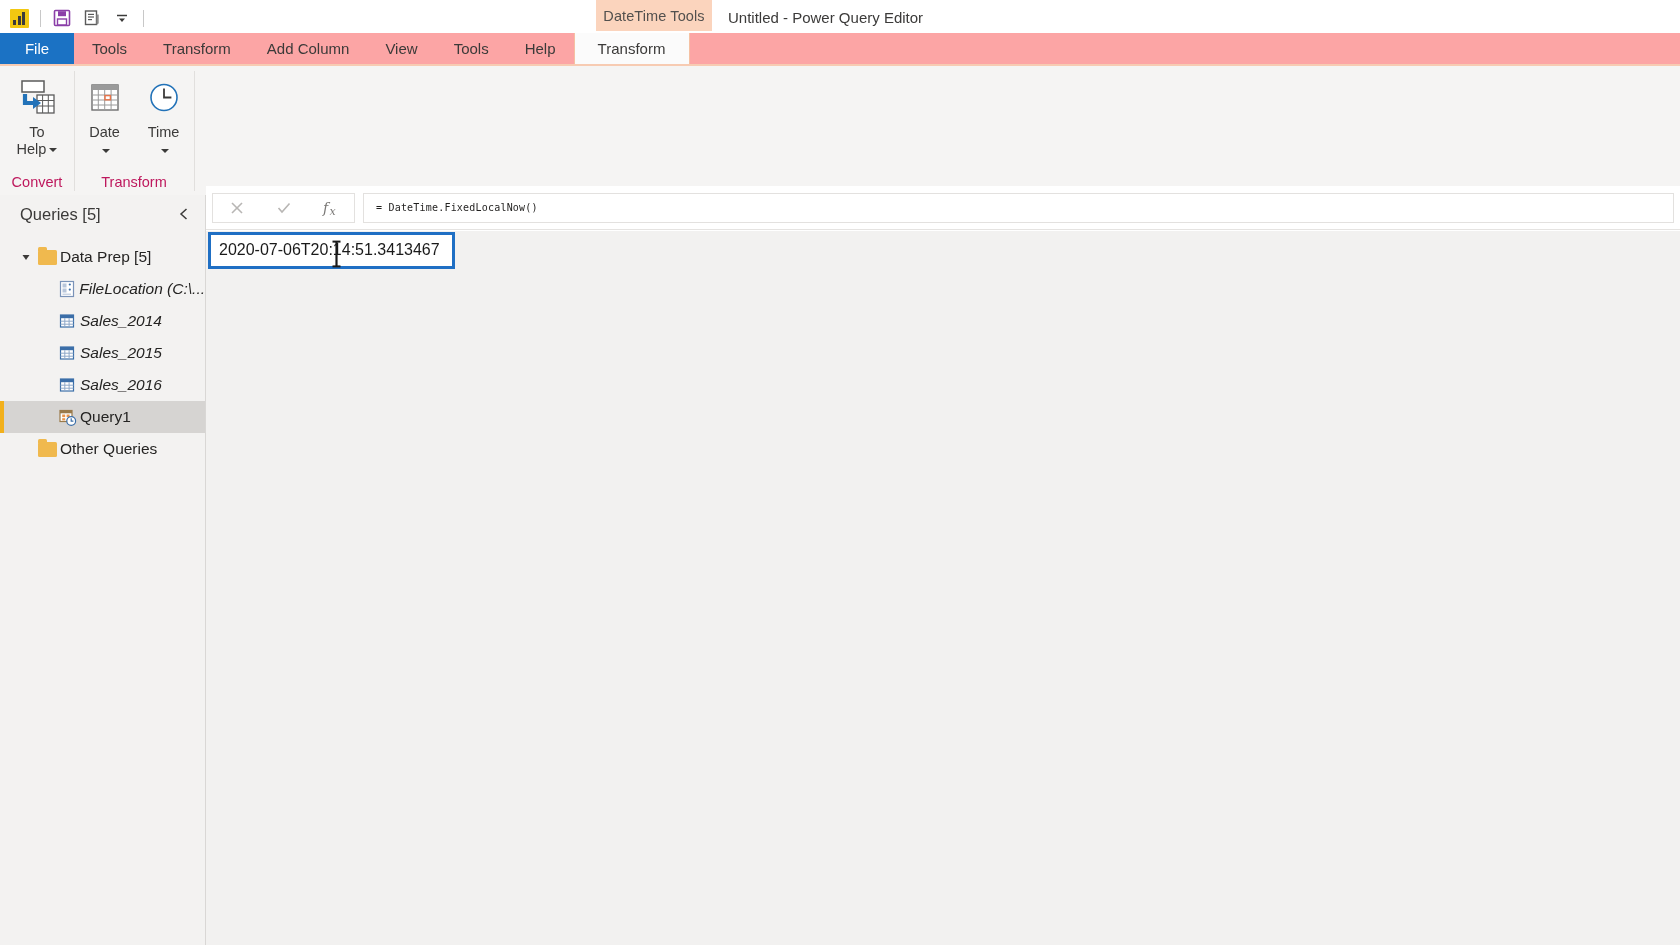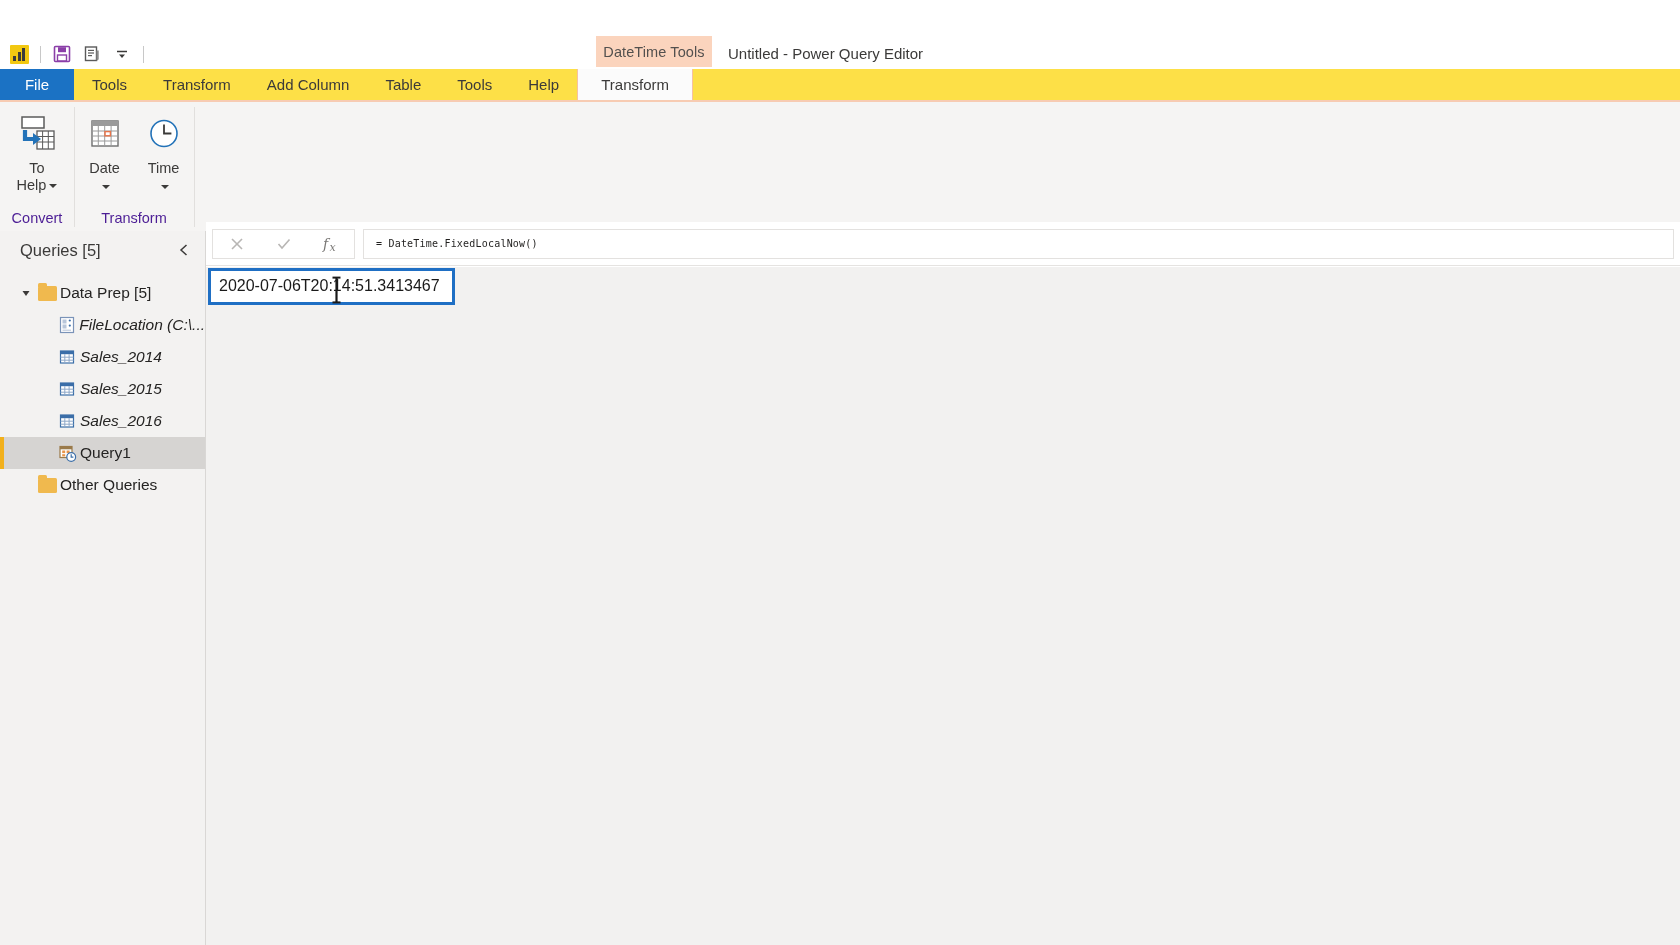--- a/index.html
+++ b/index.html
@@ -4,21 +4,21 @@
 <style>
   * { box-sizing: border-box; }
   html, body {
     margin: 0; padding: 0;
     width: 1680px; height: 945px;
     overflow: hidden;
     background: #ffffff;
     font-family: "Liberation Sans", sans-serif;
     -webkit-font-smoothing: antialiased;
   }
-  .app { position: relative; width: 1680px; height: 792px; background: #ffffff; margin-top: 36px; }
+  .app { position: relative; width: 1680px; height: 792px; background: #ffffff; }
 
   
   .titlebar {
     position: absolute; top: 0; left: 0; width: 1680px; height: 36px;
     background: #ffffff;
     display: flex; align-items: center;
   }
   .qat { display: flex; align-items: center; padding-left: 4px; gap: 0px; }
   .qat-icon {
     width: 30px; height: 30px;
@@ -48,21 +48,21 @@
   }
   .win-title {
     position: absolute; left: 728px; top: 0; height: 35px;
     display: flex; align-items: center;
     font-size: 15px; color: #3b3a39;
   }
 
   
   .tabstrip {
     position: absolute; top: 33px; left: 0; width: 1680px; height: 31px;
-    background: #fde047;
+    background: #fca5a5;
     display: flex; align-items: stretch;
   }
   .tab {
     display: flex; align-items: center; justify-content: center;
     padding: 0 18px; font-size: 15px; color: #3b3a39;
     height: 31px; cursor: default; white-space: nowrap;
   }
   .tab.file {
     background: #1b72c4; color: #ffffff; min-width: 74px;
     padding: 0 22px;
@@ -80,21 +80,21 @@
     position: absolute; top: 64px; left: 0; width: 1680px; height: 131px;
     background: #f5f4f3;
     border-top: 2px solid #f7cbb2;
   }
   .rgroup {
     position: absolute; top: 0; height: 131px;
     display: flex; flex-direction: column; align-items: center;
   }
   .rgroup .items { flex: 1; display: flex; align-items: flex-start; padding-top: 9px; }
   .rgroup .glabel {
-    font-size: 14.5px; color: #4c1d95; padding-bottom: 7px;
+    font-size: 14.5px; color: #be185d; padding-bottom: 7px;
   }
   .rsep {
     position: absolute; top: 5px; width: 1px; height: 120px; background: #e1dfdd;
   }
   .bigbtn {
     width: 74px; display: flex; flex-direction: column; align-items: center;
     cursor: default;
   }
   .bigbtn .ico { height: 46px; display:flex; align-items:center; justify-content:center; }
   .bigbtn .lbl {
@@ -233,21 +233,21 @@
     </div>
 
     <div class="win-title">Untitled - Power Query Editor</div>
   </div>
 
   <div class="tabstrip">
     <div class="tab file">File</div>
     <div class="tab">Tools</div>
     <div class="tab">Transform</div>
     <div class="tab">Add Column</div>
-    <div class="tab">Table</div>
+    <div class="tab">View</div>
     <div class="tab">Tools</div>
     <div class="tab">Help</div>
     <div class="tab ctx-active">Transform</div>
   </div>
 
   <div class="ribbon">
 
     <div class="rgroup" style="left:0px; width:74px;">
       <div class="items">
         <div class="bigbtn">

